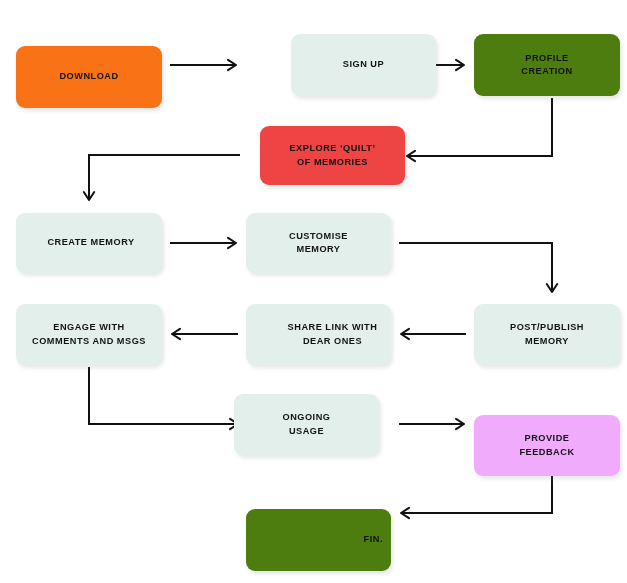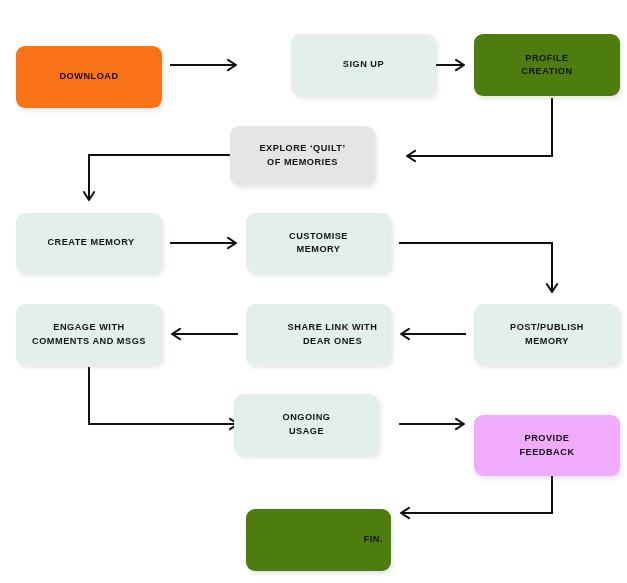--- a/index.html
+++ b/index.html
@@ -104,21 +104,21 @@
       <div class="node" style="left: 16px; top: 46px; width: 146px; height: 62px; background: #f97316; color: rgb(19, 19, 19); border-radius: 9px;">
         <span class="node-label">DOWNLOAD</span>
       </div>
       <div class="node" style="left: 246px; top: 34px; width: 145px; height: 62px; background: rgb(226, 239, 235); color: rgb(19, 19, 19); border-radius: 9px; margin-left: 45px;">
         <span class="node-label">SIGN UP</span>
       </div>
       <div class="node" style="left: 474px; top: 34px; width: 146px; height: 62px; background: #4d7c0f; color: rgb(19, 19, 19); border-radius: 9px;">
         <span class="node-label">PROFILE
 CREATION</span>
       </div>
-      <div class="node" style="left: 230px; top: 126px; width: 145px; height: 59px; background: #e5e5e5; color: rgb(19, 19, 19); border-radius: 9px; align-items: center;">
+      <div class="node" style="left: 260px; top: 126px; width: 145px; height: 59px; background: #ef4444; color: rgb(19, 19, 19); border-radius: 9px; align-items: center;">
         <span class="node-label">EXPLORE ‘QUILT’
 OF MEMORIES</span>
       </div>
       <div class="node" style="left: 16px; top: 213px; width: 146px; height: 60px; background: rgb(226, 239, 235); color: rgb(19, 19, 19); border-radius: 9px; padding-left: 12px;">
         <span class="node-label">CREATE MEMORY</span>
       </div>
       <div class="node" style="left: 246px; top: 213px; width: 145px; height: 60px; background: rgb(226, 239, 235); color: rgb(19, 19, 19); border-radius: 9px; align-items: center;">
         <span class="node-label">CUSTOMISE
 MEMORY</span>
       </div>

